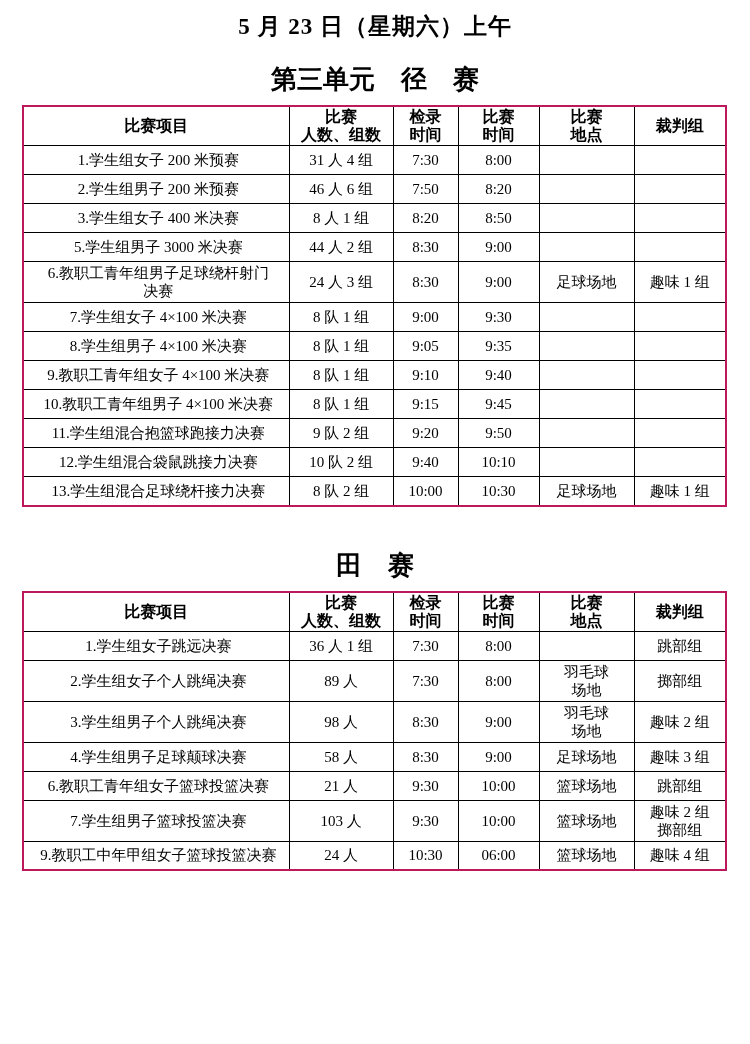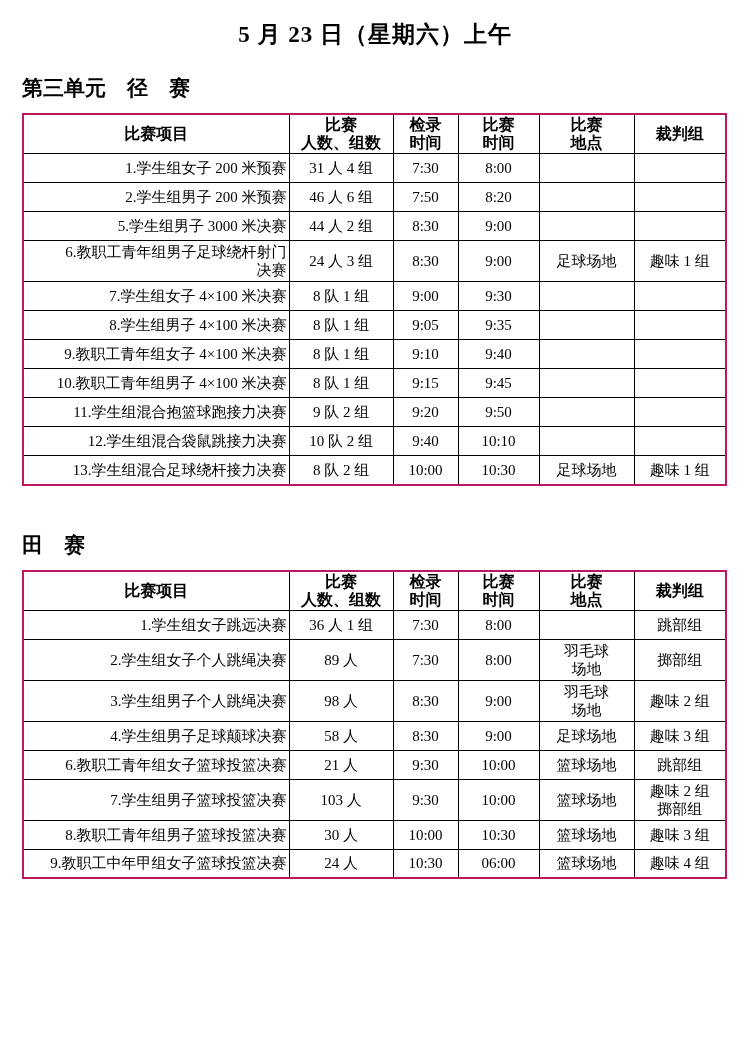--- a/index.html
+++ b/index.html
@@ -7,33 +7,33 @@
   body {
     width: 750px;
     height: 1044px;
     font-family: "Liberation Serif", "DejaVu Serif", serif;
     color: #000000;
     overflow: hidden;
   }
   .page {
     width: 750px;
     height: 1044px;
-    padding: 20px 22px 0 22px;
+    padding: 12px 22px 0 22px;
   }
   .doc-title {
     text-align: center;
     font-size: 23px;
     font-weight: bold;
     letter-spacing: 1px;
     line-height: 30px;
     margin-bottom: 24px;
   }
   .section-title {
-    text-align: left;
-    font-size: 21px;
+    text-align: center;
+    font-size: 26px;
     font-weight: bold;
     line-height: 28px;
     margin-bottom: 11px;
   }
   .section-title.second {
     margin-top: 45px;
   }
   table.schedule {
     border-collapse: collapse;
     table-layout: fixed;
@@ -55,21 +55,21 @@
     padding: 1px 2px;
   }
   table.schedule td {
     font-size: 15px;
     text-align: center;
     line-height: 18px;
     height: 29px;
     padding: 2px 2px;
   }
   table.schedule td.event {
-    text-align: right;
+    text-align: center;
     padding-left: 6px;
     padding-right: 2px;
   }
 </style>
 </head>
 <body>
 
 <div class="page">
 
   <div class="doc-title">5 月 23 日（星期六）上午</div>
@@ -110,20 +110,28 @@
         </tr>
         <tr>
           <td class="event">2.学生组男子 200 米预赛</td>
           <td>46 人 6 组</td>
           <td>7:50</td>
           <td>8:20</td>
           <td></td>
           <td></td>
         </tr>
         <tr>
+          <td class="event">3.学生组女子 400 米决赛</td>
+          <td>8 人 1 组</td>
+          <td>8:20</td>
+          <td>8:50</td>
+          <td></td>
+          <td></td>
+        </tr>
+        <tr>
           <td class="event">5.学生组男子 3000 米决赛</td>
           <td>44 人 2 组</td>
           <td>8:30</td>
           <td>9:00</td>
           <td></td>
           <td></td>
         </tr>
         <tr>
           <td class="event">6.教职工青年组男子足球绕杆射门
 决赛</td>
@@ -263,28 +271,20 @@
         <tr>
           <td class="event">7.学生组男子篮球投篮决赛</td>
           <td>103 人</td>
           <td>9:30</td>
           <td>10:00</td>
           <td>篮球场地</td>
           <td>趣味 2 组
 掷部组</td>
         </tr>
         <tr>
-          <td class="event">8.教职工青年组男子篮球投篮决赛</td>
-          <td>30 人</td>
-          <td>10:00</td>
-          <td>10:30</td>
-          <td>篮球场地</td>
-          <td>趣味 3 组</td>
-        </tr>
-        <tr>
           <td class="event">9.教职工中年甲组女子篮球投篮决赛</td>
           <td>24 人</td>
           <td>10:30</td>
           <td>06:00</td>
           <td>篮球场地</td>
           <td>趣味 4 组</td>
         </tr>
       </tbody>
   </table>
 

